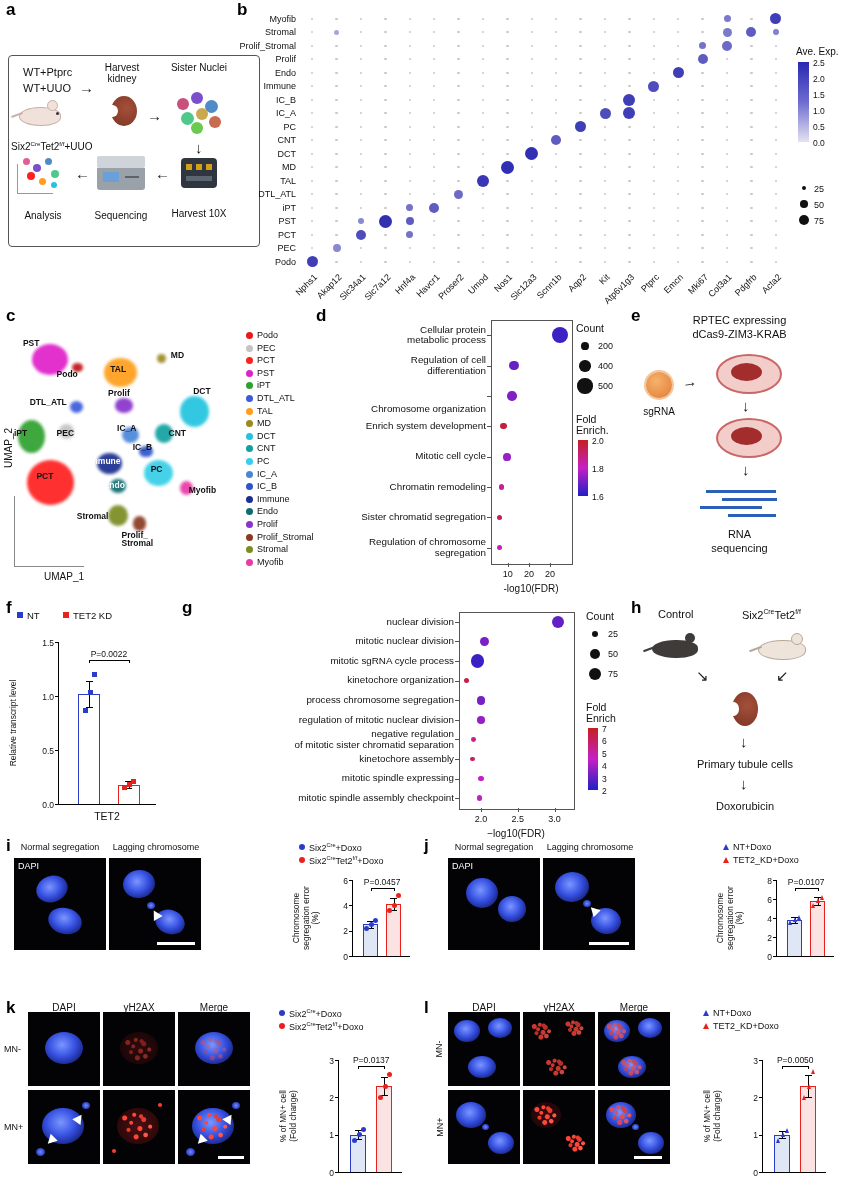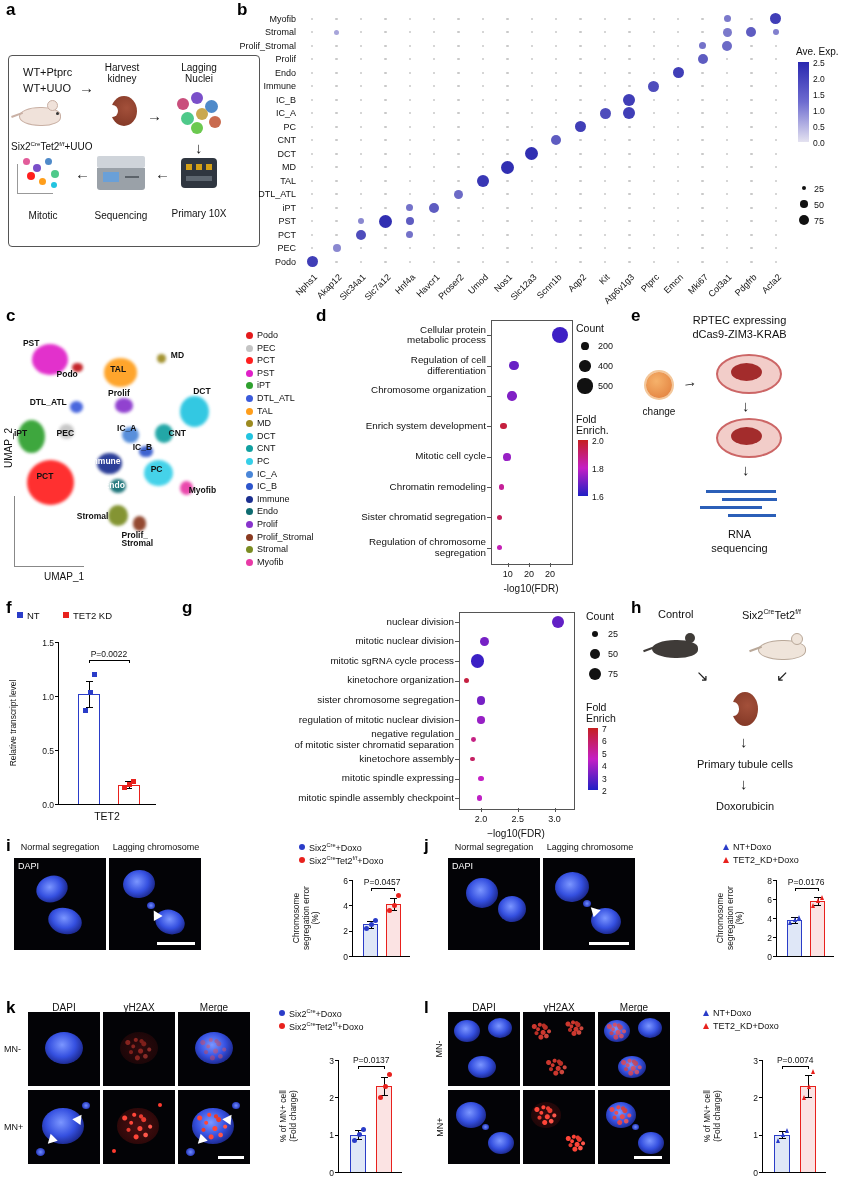--- a/index.html
+++ b/index.html
@@ -62,21 +62,21 @@
   <div class="pl" style="left:6px;top:998px">k</div>
   <div class="pl" style="left:424px;top:998px">l</div>
 
   <div class="box" style="left:8px;top:55px;width:250px;height:190px">
     <div class="t" style="left:14px;top:10px;font-size:11px">WT+Ptprc</div>
     <div class="t" style="left:14px;top:26px;font-size:11px">WT+UUO</div>
     <div class="arrow" style="left:70px;top:24px">→</div>
     <div class="tc" style="left:84px;top:6px;width:58px;font-size:10px;line-height:11px">Harvest kidney</div>
     <div class="kidney" style="left:102px;top:40px;width:26px;height:30px"></div>
     <div class="arrow" style="left:138px;top:52px">→</div>
-    <div class="tc" style="left:160px;top:6px;width:60px;font-size:10px;line-height:11px">Lagging Nuclei</div>
+    <div class="tc" style="left:160px;top:6px;width:60px;font-size:10px;line-height:11px">Sister Nuclei</div>
     <div class="r" style="left:166px;top:36px;width:52px;height:44px">
       <div class="dot" style="left:2px;top:6px;width:12px;height:12px;background:#c94f7c"></div>
       <div class="dot" style="left:16px;top:0px;width:12px;height:12px;background:#7a4fc9"></div>
       <div class="dot" style="left:30px;top:8px;width:13px;height:13px;background:#4f8ac9"></div>
       <div class="dot" style="left:6px;top:20px;width:13px;height:13px;background:#4fc98a"></div>
       <div class="dot" style="left:21px;top:16px;width:12px;height:12px;background:#c9a84f"></div>
       <div class="dot" style="left:34px;top:24px;width:12px;height:12px;background:#c96b4f"></div>
       <div class="dot" style="left:16px;top:30px;width:12px;height:12px;background:#6bc94f"></div>
     </div>
     <div class="r" style="left:10px;top:44px;width:44px;height:26px">
@@ -86,42 +86,42 @@
       <div class="r" style="left:-8px;top:14px;width:12px;height:1.5px;background:#c9b0a4;transform:rotate(-20deg)"></div>
     </div>
     <div class="t" style="left:2px;top:84px;font-size:10px"><span>Six2</span><sup>Cre</sup><span>Tet2</span><sup>f/f</sup><span>+UUO</span></div>
     <div class="arrow" style="left:186px;top:84px">↓</div>
     <div class="r" style="left:172px;top:102px;width:36px;height:30px;background:#2f3640;border-radius:4px">
       <div class="r" style="left:5px;top:6px;width:6px;height:6px;background:#d4a017"></div>
       <div class="r" style="left:15px;top:6px;width:6px;height:6px;background:#d4a017"></div>
       <div class="r" style="left:25px;top:6px;width:6px;height:6px;background:#d4a017"></div>
       <div class="r" style="left:5px;top:18px;width:26px;height:5px;background:#5d6670"></div>
     </div>
-    <div class="tc" style="left:158px;top:152px;width:64px;font-size:10px;line-height:11px">Primary 10X</div>
+    <div class="tc" style="left:158px;top:152px;width:64px;font-size:10px;line-height:11px">Harvest 10X</div>
     <div class="arrow" style="left:146px;top:110px">←</div>
     <div class="r" style="left:88px;top:100px;width:48px;height:34px">
       <div class="r" style="left:0;top:0;width:48px;height:12px;background:#cfd4da;border-radius:2px"></div>
       <div class="r" style="left:0;top:12px;width:48px;height:22px;background:#9aa1a8;border-radius:0 0 3px 3px"></div>
       <div class="r" style="left:6px;top:16px;width:16px;height:10px;background:#6aa0d8"></div>
       <div class="r" style="left:28px;top:20px;width:14px;height:2px;background:#5c636a"></div>
     </div>
     <div class="tc" style="left:82px;top:154px;width:60px;font-size:10px">Sequencing</div>
     <div class="arrow" style="left:66px;top:110px">←</div>
     <div class="r" style="left:8px;top:98px;width:48px;height:40px">
       <div class="r" style="left:0;bottom:0;width:1px;height:30px;background:#999"></div>
       <div class="r" style="left:0;bottom:0;width:36px;height:1px;background:#999"></div>
       <div class="dot" style="left:6px;top:4px;width:7px;height:7px;background:#e25c9a"></div>
       <div class="dot" style="left:16px;top:10px;width:8px;height:8px;background:#7a4fc9"></div>
       <div class="dot" style="left:28px;top:4px;width:7px;height:7px;background:#4f8ac9"></div>
       <div class="dot" style="left:34px;top:16px;width:8px;height:8px;background:#4fc98a"></div>
       <div class="dot" style="left:10px;top:18px;width:8px;height:8px;background:#ff1f1f"></div>
       <div class="dot" style="left:22px;top:24px;width:7px;height:7px;background:#ff9e1b"></div>
       <div class="dot" style="left:34px;top:28px;width:6px;height:6px;background:#22c4e0"></div>
     </div>
-    <div class="tc" style="left:10px;top:154px;width:48px;font-size:10px">Mitotic</div>
+    <div class="tc" style="left:10px;top:154px;width:48px;font-size:10px">Analysis</div>
   </div>
 
   <div class="r" id="chart-b" style="left:240px;top:4px;width:609px;height:300px">
       <div class="lbl" style="right: 553px; top: 9.75px; font-size: 9px;">Myofib</div>
       <div class="lbl" style="right: 553px; top: 23.25px; font-size: 9px;">Stromal</div>
       <div class="lbl" style="right: 553px; top: 36.75px; font-size: 9px;">Prolif_Stromal</div>
       <div class="lbl" style="right: 553px; top: 50.25px; font-size: 9px;">Prolif</div>
       <div class="lbl" style="right: 553px; top: 63.75px; font-size: 9px;">Endo</div>
       <div class="lbl" style="right: 553px; top: 77.25px; font-size: 9px;">Immune</div>
       <div class="lbl" style="right: 553px; top: 90.75px; font-size: 9px;">IC_B</div>
@@ -635,21 +635,21 @@
       <div class="lbl-l" style="left: 257px; top: 250.8px; font-size: 9px;">Myofib</div>
     </div>
   <div class="r" id="chart-d" style="left:318px;top:308px;width:296px;height:288px">
       <div class="r" style="left: 173px; top: 12px; width: 80px; height: 243px; border: 1px solid rgb(85, 85, 85);"></div>
       <div class="lbl" style="right: 128px; top: 16.7875px; font-size: 9.8px; line-height: 10.5px; text-align: right;">Cellular protein<br>metabolic process</div>
       <div class="r" style="left: 169px; top: 27.1875px; width: 4px; height: 1px; background: rgb(85, 85, 85);"></div>
       <div class="dot" style="left: 234.474px; top: 19.1875px; width: 16px; height: 16px; background: rgb(62, 32, 197);"></div>
       <div class="lbl" style="right: 128px; top: 47.1625px; font-size: 9.8px; line-height: 10.5px; text-align: right;">Regulation of cell<br>differentiation</div>
       <div class="r" style="left: 169px; top: 57.5625px; width: 4px; height: 1px; background: rgb(85, 85, 85);"></div>
       <div class="dot" style="left: 191.366px; top: 52.7708px; width: 9.58333px; height: 9.58333px; background: rgb(104, 32, 197);"></div>
-      <div class="lbl" style="right: 128px; top: 77px; font-size: 9.8px; line-height: 10.5px; text-align: right;">Chromosome organization</div>
+      <div class="lbl" style="right: 128px; top: 96px; font-size: 9.8px; line-height: 10.5px; text-align: right;">Chromosome organization</div>
       <div class="r" style="left: 169px; top: 87.9375px; width: 4px; height: 1px; background: rgb(85, 85, 85);"></div>
       <div class="dot" style="left: 189.353px; top: 83.2375px; width: 9.4px; height: 9.4px; background: rgb(128, 32, 197);"></div>
       <div class="lbl" style="right: 128px; top: 113.112px; font-size: 9.8px; line-height: 10.5px; text-align: right;">Enrich system development</div>
       <div class="r" style="left: 169px; top: 118.312px; width: 4px; height: 1px; background: rgb(85, 85, 85);"></div>
       <div class="dot" style="left: 182.49px; top: 115.171px; width: 6.28333px; height: 6.28333px; background: rgb(197, 32, 62);"></div>
       <div class="lbl" style="right: 128px; top: 143.488px; font-size: 9.8px; line-height: 10.5px; text-align: right;">Mitotic cell cycle</div>
       <div class="r" style="left: 169px; top: 148.688px; width: 4px; height: 1px; background: rgb(85, 85, 85);"></div>
       <div class="dot" style="left: 184.914px; top: 144.812px; width: 7.75px; height: 7.75px; background: rgb(152, 32, 197);"></div>
       <div class="lbl" style="right: 128px; top: 173.863px; font-size: 9.8px; line-height: 10.5px; text-align: right;">Chromatin remodeling</div>
       <div class="r" style="left: 169px; top: 179.062px; width: 4px; height: 1px; background: rgb(85, 85, 85);"></div>
@@ -723,21 +723,21 @@
       <div class="dot" style="left: 370.14px; top: 17.65px; width: 12.3px; height: 12.3px; background: rgb(98, 32, 197);"></div>
       <div class="lbl" style="right: 195px; top: 38.2px; font-size: 9.8px; line-height: 10.5px; text-align: right;">mitotic nuclear division</div>
       <div class="r" style="left: 273px; top: 43.4px; width: 4px; height: 1px; background: rgb(85, 85, 85);"></div>
       <div class="dot" style="left: 298.092px; top: 38.75px; width: 9.3px; height: 9.3px; background: rgb(118, 32, 197);"></div>
       <div class="lbl" style="right: 195px; top: 57.8px; font-size: 9.8px; line-height: 10.5px; text-align: right;">mitotic sgRNA cycle process</div>
       <div class="r" style="left: 273px; top: 63px; width: 4px; height: 1px; background: rgb(85, 85, 85);"></div>
       <div class="dot" style="left: 288.757px; top: 56.37px; width: 13.26px; height: 13.26px; background: rgb(59, 32, 197);"></div>
       <div class="lbl" style="right: 195px; top: 77.4px; font-size: 9.8px; line-height: 10.5px; text-align: right;">kinetochore organization</div>
       <div class="r" style="left: 273px; top: 82.6px; width: 4px; height: 1px; background: rgb(85, 85, 85);"></div>
       <div class="dot" style="left: 281.805px; top: 80.05px; width: 5.1px; height: 5.1px; background: rgb(197, 32, 65);"></div>
-      <div class="lbl" style="right: 195px; top: 97px; font-size: 9.8px; line-height: 10.5px; text-align: right;">sister chromosome segregation</div>
+      <div class="lbl" style="right: 195px; top: 97px; font-size: 9.8px; line-height: 10.5px; text-align: right;">process chromosome segregation</div>
       <div class="r" style="left: 273px; top: 102.2px; width: 4px; height: 1px; background: rgb(85, 85, 85);"></div>
       <div class="dot" style="left: 294.715px; top: 97.85px; width: 8.7px; height: 8.7px; background: rgb(118, 32, 197);"></div>
       <div class="lbl" style="right: 195px; top: 116.6px; font-size: 9.8px; line-height: 10.5px; text-align: right;">regulation of mitotic nuclear division</div>
       <div class="r" style="left: 273px; top: 121.8px; width: 4px; height: 1px; background: rgb(85, 85, 85);"></div>
       <div class="dot" style="left: 295.315px; top: 118.05px; width: 7.5px; height: 7.5px; background: rgb(151, 32, 197);"></div>
       <div class="lbl" style="right: 195px; top: 131px; font-size: 9.8px; line-height: 10.5px; text-align: right;">negative regulation<br>of mitotic sister chromatid separation</div>
       <div class="r" style="left: 273px; top: 141.4px; width: 4px; height: 1px; background: rgb(85, 85, 85);"></div>
       <div class="dot" style="left: 289.22px; top: 138.91px; width: 4.98px; height: 4.98px; background: rgb(197, 32, 131);"></div>
       <div class="lbl" style="right: 195px; top: 155.8px; font-size: 9.8px; line-height: 10.5px; text-align: right;">kinetochore assembly</div>
       <div class="r" style="left: 273px; top: 161px; width: 4px; height: 1px; background: rgb(85, 85, 85);"></div>
@@ -769,21 +769,21 @@
       <div class="lbl-l" style="left: 420px; top: 150.8px; font-size: 8.5px;">5</div>
       <div class="lbl-l" style="left: 420px; top: 163.2px; font-size: 8.5px;">4</div>
       <div class="lbl-l" style="left: 420px; top: 175.6px; font-size: 8.5px;">3</div>
       <div class="lbl-l" style="left: 420px; top: 188px; font-size: 8.5px;">2</div>
     </div>
 
   <div class="r" style="left:630px;top:306px;width:219px;height:290px">
     <div class="tc" style="left:0;top:8px;width:219px;font-size:11px">RPTEC expressing</div>
     <div class="tc" style="left:0;top:22px;width:219px;font-size:11px">dCas9-ZIM3-KRAB</div>
     <div class="dot" style="left:16px;top:66px;width:26px;height:26px;background:radial-gradient(circle at 40% 35%,#f6b26b,#e07b39);box-shadow:0 0 0 2px #f3c79a"></div>
-    <div class="tc" style="left:4px;top:100px;width:50px;font-size:10px">change</div>
+    <div class="tc" style="left:4px;top:100px;width:50px;font-size:10px">sgRNA</div>
     <div class="arrow" style="left:52px;top:68px;transform:rotate(-8deg)">→</div>
     <div class="cellw" style="left:86px;top:48px;width:62px;height:36px">
         <div class="cyto"></div>
         <div class="nucred"></div>
       </div>
     <div class="arrow" style="left:112px;top:92px">↓</div>
     <div class="cellw" style="left:86px;top:112px;width:62px;height:36px">
         <div class="cyto"></div>
         <div class="nucred"></div>
       </div>
@@ -910,21 +910,21 @@
       <div class="r" style="left: 98.26px; top: 62.9px; width: 15px; height: 55.1px; border-top: 1.5px solid rgb(232, 33, 29); border-right: 1.5px solid rgb(232, 33, 29); border-bottom: none; border-left: 1.5px solid rgb(232, 33, 29); border-image: initial; background: rgb(251, 227, 227); box-sizing: border-box;"></div>
       <div class="r" style="left: 105.76px; top: 59.1px; width: 1px; height: 7.6px; background: rgb(0, 0, 0);"></div>
       <div class="r" style="left: 102.26px; top: 59.1px; width: 7px; height: 1px; background: rgb(0, 0, 0);"></div>
       <div class="r" style="left: 102.26px; top: 66.7px; width: 7px; height: 1px; background: rgb(0, 0, 0);"></div>
       <div class="r" style="left: 99.26px; top: 65.15px; width: 0px; height: 0px; border-left: 2.5px solid transparent; border-right: 2.5px solid transparent; border-bottom: 5px solid rgb(232, 33, 29);"></div>
       <div class="r" style="left: 104.26px; top: 60.4px; width: 0px; height: 0px; border-left: 2.5px solid transparent; border-right: 2.5px solid transparent; border-bottom: 5px solid rgb(232, 33, 29);"></div>
       <div class="r" style="left: 108.26px; top: 56.6px; width: 0px; height: 0px; border-left: 2.5px solid transparent; border-right: 2.5px solid transparent; border-bottom: 5px solid rgb(232, 33, 29);"></div>
       <div class="r" style="left: 82.56px; top: 50px; width: 23.2px; height: 1px; background: rgb(0, 0, 0);"></div>
       <div class="r" style="left: 82.56px; top: 50px; width: 1px; height: 3px; background: rgb(0, 0, 0);"></div>
       <div class="r" style="left: 105.76px; top: 50px; width: 1px; height: 3px; background: rgb(0, 0, 0);"></div>
-      <div class="lbl-c" style="left: 62.16px; top: 39px; width: 64px; font-size: 8.5px;">P=0.0176</div>
+      <div class="lbl-c" style="left: 62.16px; top: 39px; width: 64px; font-size: 8.5px;">P=0.0107</div>
     </div>
 
   <div class="tc" style="left:28px;top:1002px;width:72px;font-size:10px">DAPI</div>
   <div class="tc" style="left:103px;top:1002px;width:72px;font-size:10px">γH2AX</div>
   <div class="tc" style="left:178px;top:1002px;width:72px;font-size:10px">Merge</div>
   <div class="t" style="left:4px;top:1044px;font-size:9px">MN-</div>
   <div class="t" style="left:4px;top:1122px;font-size:9px">MN+</div>
   <div class="micro" style="left:28px;top:1012px;width:72px;height:74px">
     <div class="nuc" style="left:17px;top:20px;width:38px;height:32px"></div>
   </div>
@@ -1059,16 +1059,16 @@
       <div class="r" style="left: 110.08px; top: 86.1333px; width: 16px; height: 85.8667px; border-top: 1.5px solid rgb(232, 33, 29); border-right: 1.5px solid rgb(232, 33, 29); border-bottom: none; border-left: 1.5px solid rgb(232, 33, 29); border-image: initial; background: rgb(251, 227, 227); box-sizing: border-box;"></div>
       <div class="r" style="left: 118.08px; top: 74.9333px; width: 1px; height: 22.4px; background: rgb(0, 0, 0);"></div>
       <div class="r" style="left: 114.58px; top: 74.9333px; width: 7px; height: 1px; background: rgb(0, 0, 0);"></div>
       <div class="r" style="left: 114.58px; top: 97.3333px; width: 7px; height: 1px; background: rgb(0, 0, 0);"></div>
       <div class="r" style="left: 111.58px; top: 94.8333px; width: 0px; height: 0px; border-left: 2.5px solid transparent; border-right: 2.5px solid transparent; border-bottom: 5px solid rgb(232, 33, 29);"></div>
       <div class="r" style="left: 116.58px; top: 83.6333px; width: 0px; height: 0px; border-left: 2.5px solid transparent; border-right: 2.5px solid transparent; border-bottom: 5px solid rgb(232, 33, 29);"></div>
       <div class="r" style="left: 120.58px; top: 68.7px; width: 0px; height: 0px; border-left: 2.5px solid transparent; border-right: 2.5px solid transparent; border-bottom: 5px solid rgb(232, 33, 29);"></div>
       <div class="r" style="left: 92.48px; top: 66px; width: 25.6px; height: 1px; background: rgb(0, 0, 0);"></div>
       <div class="r" style="left: 92.48px; top: 66px; width: 1px; height: 3px; background: rgb(0, 0, 0);"></div>
       <div class="r" style="left: 118.08px; top: 66px; width: 1px; height: 3px; background: rgb(0, 0, 0);"></div>
-      <div class="lbl-c" style="left: 73.28px; top: 55px; width: 64px; font-size: 8.5px;">P=0.0074</div>
+      <div class="lbl-c" style="left: 73.28px; top: 55px; width: 64px; font-size: 8.5px;">P=0.0050</div>
     </div>
 
 </div>
 
 </body></html>

